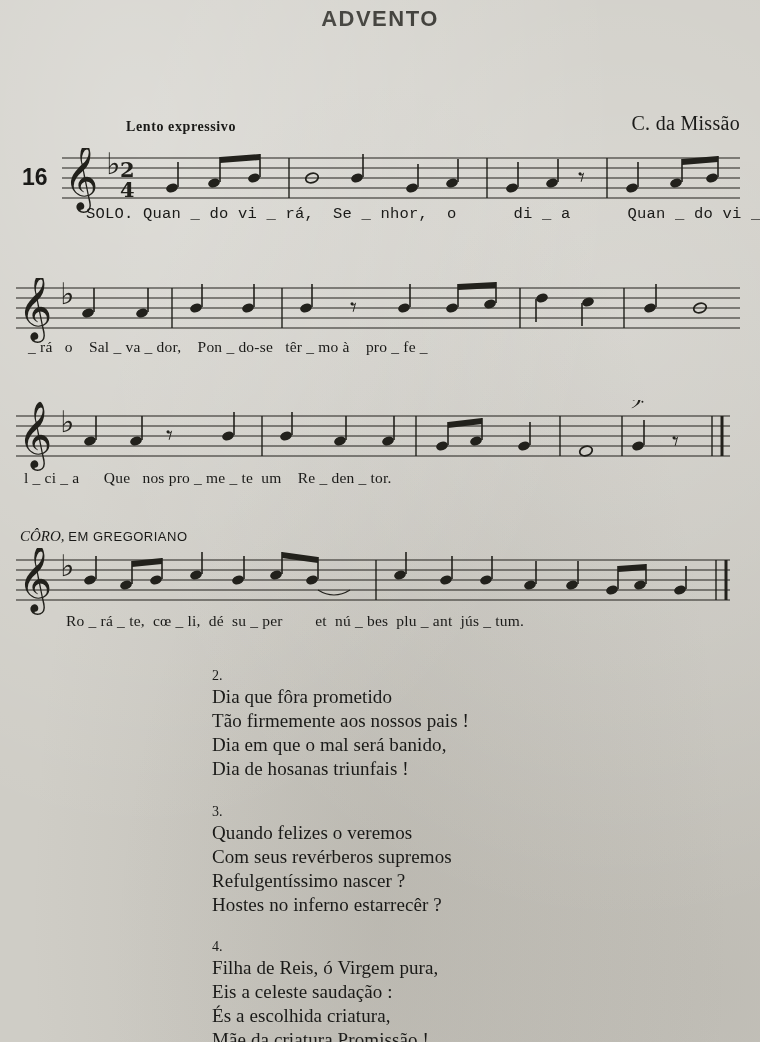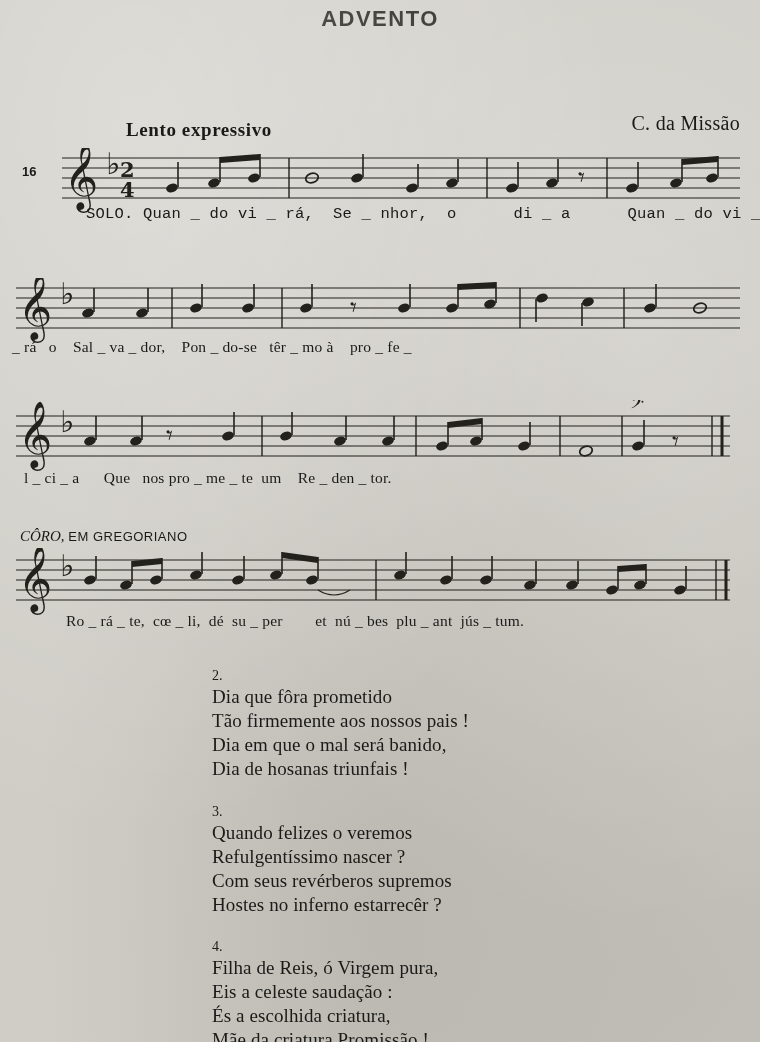--- a/index.html
+++ b/index.html
@@ -35,38 +35,38 @@
     letter-spacing: 1.5px;
     padding-top: 6px;
     color: #16150f;
   }
   .tempo-mark {
     position: absolute;
     left: 126px;
     top: 119px;
     font-family: "Liberation Serif", serif;
     font-weight: bold;
-    font-size: 19px;
+    font-size: 14px;
     letter-spacing: 0.6px;
   }
   .composer {
     position: absolute;
     right: 20px;
     top: 112px;
     font-family: "Liberation Serif", serif;
     font-size: 20px;
     letter-spacing: 0.3px;
   }
   .hymn-number {
     position: absolute;
     left: 22px;
     top: 164px;
     font-family: "Liberation Sans", sans-serif;
     font-weight: bold;
-    font-size: 13px;
+    font-size: 23px;
   }
   .section-label {
     position: absolute;
     font-family: "Liberation Serif", serif;
     font-style: italic;
     font-size: 15px;
   }
   .section-label .sub {
     font-style: normal;
     font-family: "Liberation Sans", sans-serif;
@@ -234,21 +234,21 @@
   </g>
   <line class="barline" x1="624" y1="10" x2="624" y2="50"></line>
 
   <g>
     <ellipse class="notehead" cx="650" cy="30" rx="6" ry="4.3" transform="rotate(-18 650 30)"></ellipse>
     <line class="stem" x1="656" y1="29" x2="656" y2="6"></line>
     <ellipse class="notehead-open" cx="700" cy="30" rx="6.4" ry="4.6" transform="rotate(-18 700 30)"></ellipse>
   </g>
 </svg>
 </div>
-<div class="lyric-line" style="left:12px; top:338px;">_ rá   o    Sal _ va _ dor,    Pon _ do-se   têr _ mo à    pro _ fe _</div>
+<div class="lyric-line" style="left:28px; top:338px;">_ rá   o    Sal _ va _ dor,    Pon _ do-se   têr _ mo à    pro _ fe _</div>
 
 <div class="system" style="top:400px;">
 <svg width="760" height="72" viewBox="0 0 760 72">
   <g class="stave">
     <line x1="16" y1="16" x2="730" y2="16"></line>
     <line x1="16" y1="26" x2="730" y2="26"></line>
     <line x1="16" y1="36" x2="730" y2="36"></line>
     <line x1="16" y1="46" x2="730" y2="46"></line>
     <line x1="16" y1="56" x2="730" y2="56"></line>
   </g>
@@ -373,22 +373,22 @@
     <div class="verse-num">2.</div>
     <div class="verse-line">Dia que fôra prometido</div>
     <div class="verse-line">Tão firmemente aos nossos pais !</div>
     <div class="verse-line">Dia em que o mal será banido,</div>
     <div class="verse-line">Dia de hosanas triunfais !</div>
   </div>
 
   <div class="verse">
     <div class="verse-num">3.</div>
     <div class="verse-line">Quando felizes o veremos</div>
+    <div class="verse-line">Com seus revérberos supremos</div>
     <div class="verse-line">Refulgentíssimo nascer ?</div>
-    <div class="verse-line">Com seus revérberos supremos</div>
     <div class="verse-line">Hostes no inferno estarrecêr ?</div>
   </div>
 
   <div class="verse">
     <div class="verse-num">4.</div>
     <div class="verse-line">Filha de Reis, ó Virgem pura,</div>
     <div class="verse-line">Eis a celeste saudação :</div>
     <div class="verse-line">És a escolhida criatura,</div>
     <div class="verse-line">Mãe da criatura Promissão !</div>
   </div>

